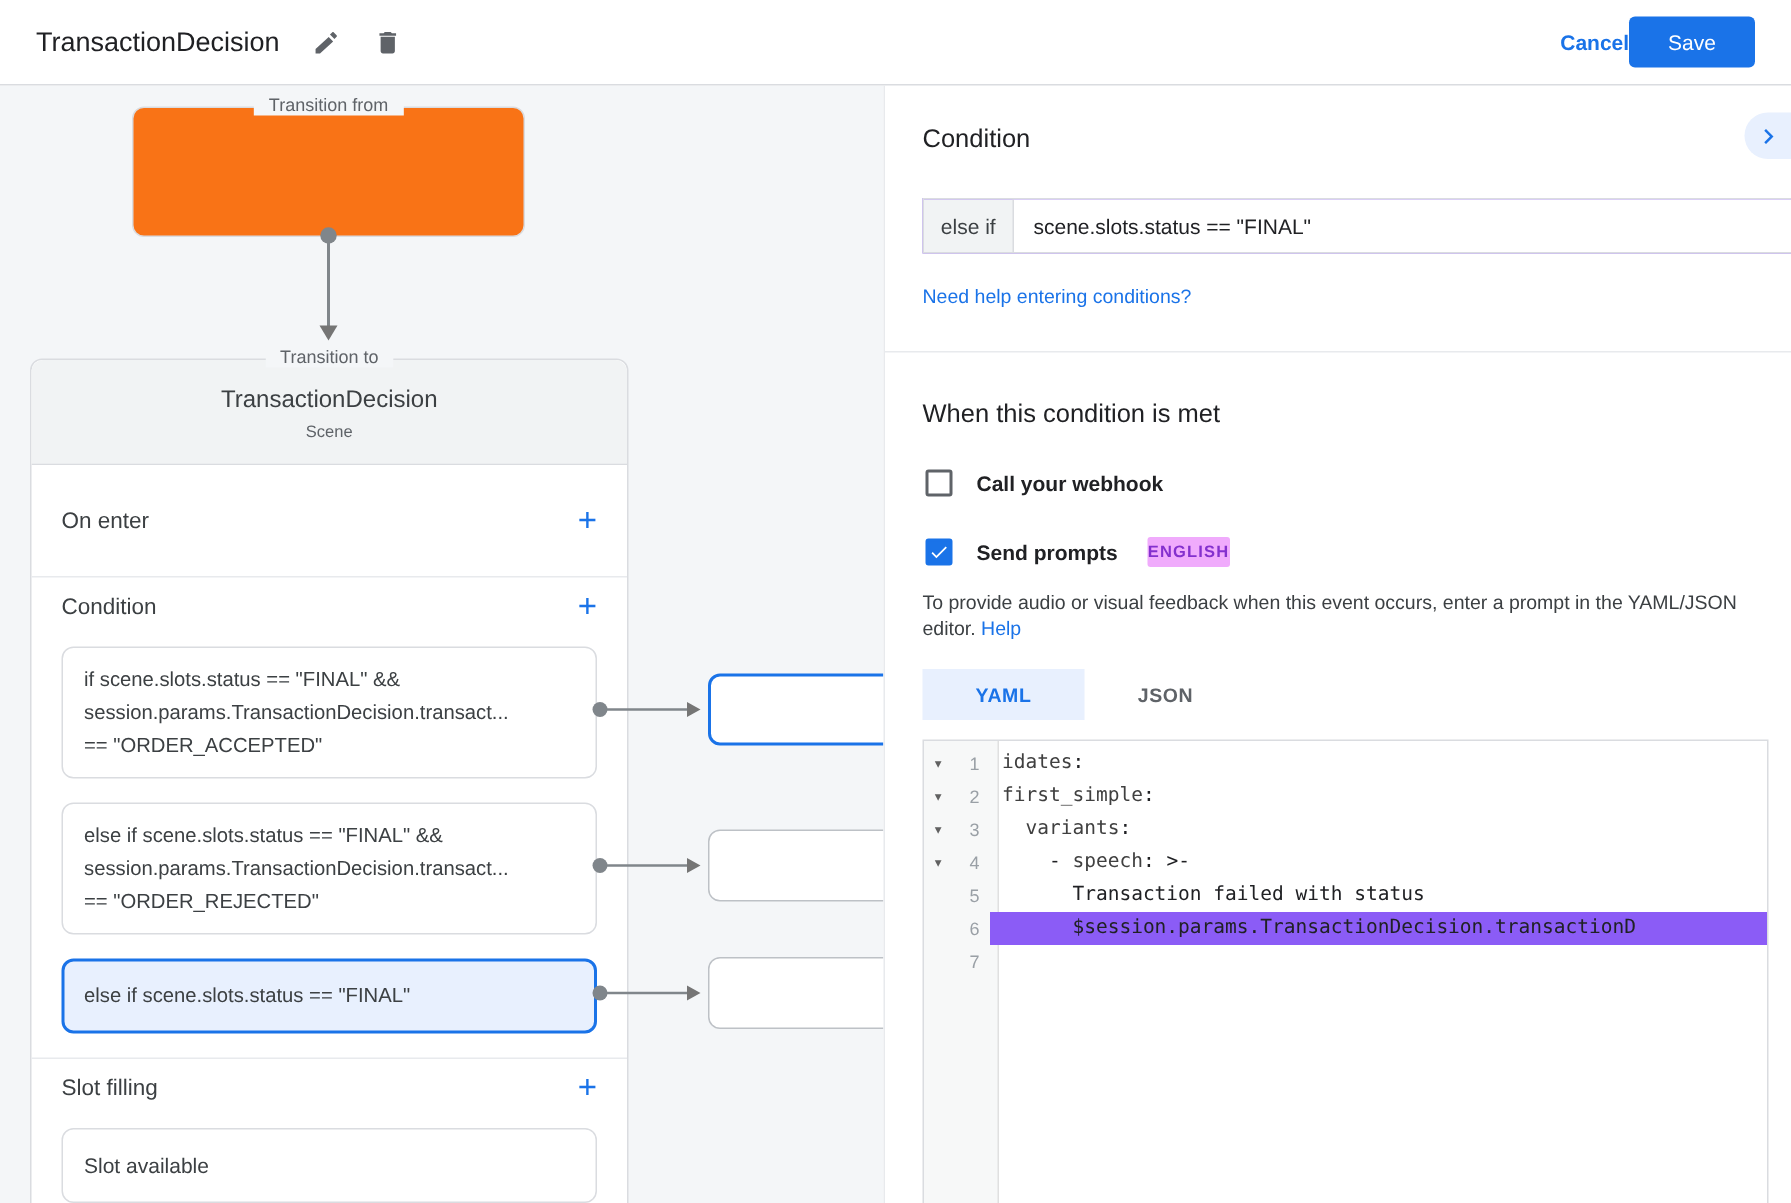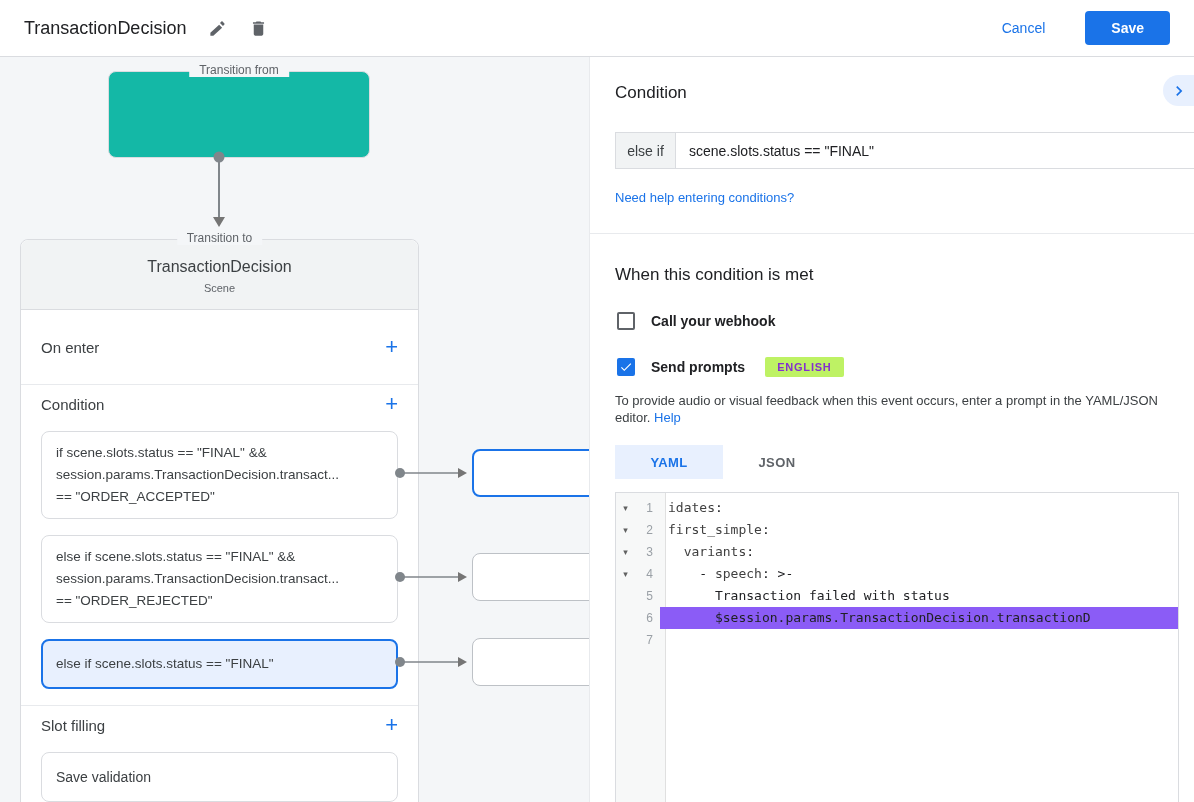--- a/index.html
+++ b/index.html
@@ -8,32 +8,32 @@
   body { position:relative; }
 
   
   .topbar { position:absolute; top:0; left:0; right:0; height:57px; background:#fff;
             border-bottom:1px solid #dadce0; display:flex; align-items:center;
             padding:0 24px; z-index:20; }
   .page-title { font-size:18px; color:#202124; }
   .title-icon { margin-left:22px; cursor:pointer; display:flex; align-items:center; }
   .title-icon svg { fill:#5f6368; }
   .topbar-spacer { flex:1; }
-  .cancel-btn { color:#1a73e8; font-size:14px; font-weight:400; margin-right:40px; cursor:pointer; }
-  .save-btn { background:#1a73e8; color:#fff; font-size:14px; font-weight:700; border:none;
+  .cancel-btn { color:#1a73e8; font-size:14px; font-weight:700; cursor:pointer; }
+  .save-btn { background:#1a73e8; color:#fff; font-size:14px; font-weight:400; border:none;
               border-radius:4px; padding:9px 26px; cursor:pointer; }
 
   
   .canvas { position:absolute; top:57px; left:0; width:589px; height:745px;
             background:#f4f6f8; overflow:hidden; }
   .legend { position:absolute; top:-9px; left:50%; transform:translateX(-50%);
             background:#f4f6f8; padding:0 10px; font-size:12px; color:#5f6368; white-space:nowrap; }
 
   .tfrom-box { position:absolute; left:88px; top:14px; width:262px; height:87px;
-               background:#14b8a6; border:1px solid #dadce0; border-radius:8px;margin-left:20px; }
+               background:#f97316; border:1px solid #dadce0; border-radius:8px; }
   .tfrom-value { text-align:center; margin-top:33px; font-size:14px; color:#202124; }
 
   .scene-card { position:absolute; left:20px; top:182px; width:399px; height:600px;
                 background:#fff; border:1px solid #dadce0; border-radius:8px; }
   .scene-header { background:#f1f3f4; border-bottom:1px solid #dadce0;
                   border-radius:8px 8px 0 0; height:70px; text-align:center; padding-top:18px; }
   .scene-title { font-size:16px; color:#3c4043; }
   .scene-subtitle { font-size:11px; color:#5f6368; margin-top:6px; }
 
   .section-row { display:flex; align-items:center; justify-content:space-between;
@@ -81,21 +81,21 @@
 
   .when-heading { margin-top:31px; font-size:17px; color:#202124; }
   .check-row { display:flex; align-items:center; margin-top:27px; }
   .cb { width:18px; height:18px; border:2px solid #5f6368; border-radius:2px;
         margin-left:2px; cursor:pointer; display:flex; align-items:center; justify-content:center; }
   .cb svg { display:none; }
   .cb.checked { background:#1a73e8; border-color:#1a73e8; }
   .cb.checked svg { display:block; }
   .cb-label { font-size:14px; font-weight:700; color:#202124; margin-left:16px; }
   .lang-badge { margin-left:20px; font-size:11px; font-weight:700; letter-spacing:.8px;
-                color:#8430ce; background:#bef264; padding:4px 12px; border-radius:2px; }
+                color:#8430ce; background:#f0abfc; padding:4px 0; border-radius:2px; }
   .prompt-desc { margin-top:15px; font-size:13px; color:#3c4043; line-height:17px; width:566px; }
   .inline-link { color:#1a73e8; cursor:pointer; }
 
   .tabs { display:flex; margin-top:19px; }
   .tab { width:108px; height:34px; display:flex; align-items:center; justify-content:center;
          font-size:13px; font-weight:600; letter-spacing:.4px; color:#5f6368; cursor:pointer; }
   .tab.checked { background:#e8f0fe; color:#1a73e8; }
 
   .editor { margin-top:13px; width:564px; height:330px; border:1px solid #dadce0;
             position:relative; overflow:hidden; background:#fff; }
@@ -190,21 +190,21 @@
       <div class="cond-card single checked">
         <div>else if scene.slots.status == "FINAL"</div>
       </div>
     </div>
 
     <div class="hr"></div>
     <div class="section-row row-head">
       <span class="section-label">Slot filling</span>
       <span class="add-btn">+</span>
     </div>
-    <div class="slot-card">Save validation</div>
+    <div class="slot-card">Slot available</div>
   </div>
 </div>
 
 <div class="panel">
   <button class="collapse-btn">
     <svg width="20" height="20" viewBox="0 0 24 24">
         <path d="M10 6L8.59 7.41 13.17 12l-4.58 4.59L10 18l6-6z"></path>
       </svg>
   </button>
 

